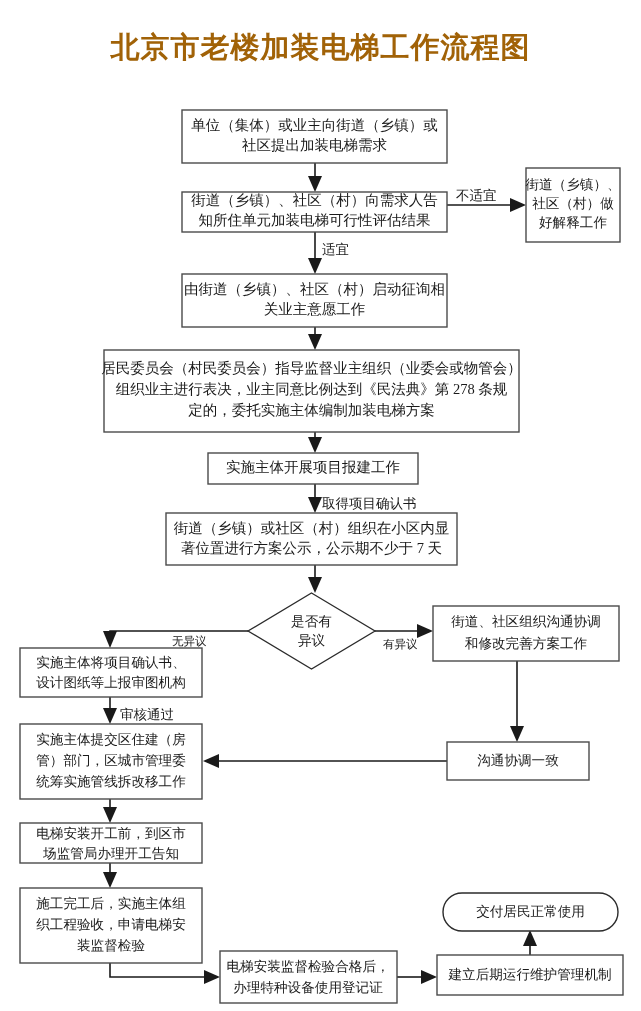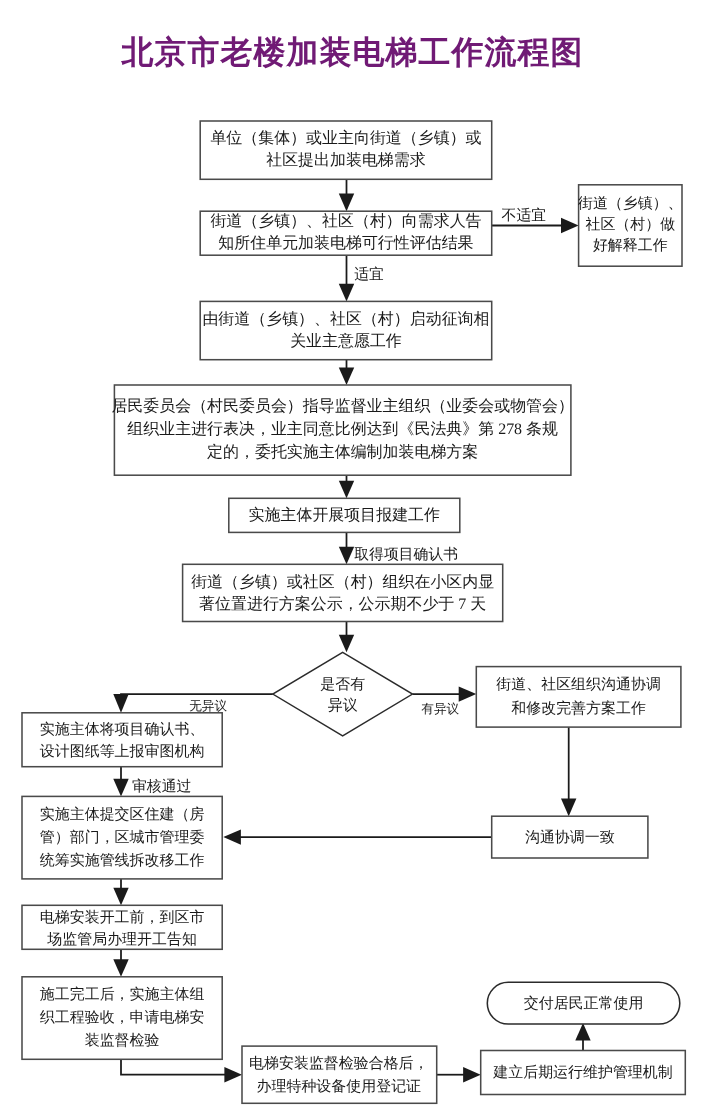--- a/index.html
+++ b/index.html
@@ -24,21 +24,21 @@
   .title {
     position: absolute;
     left: 0;
     top: 28px;
     width: 641px;
     text-align: center;
     font-family: "Liberation Serif", "DejaVu Serif", serif;
     font-weight: bold;
     font-size: 29px;
     letter-spacing: 1px;
-    color: #701a75;
+    color: #a16207;
   }
   svg { display: block; }
   .node-box {
     fill: #ffffff;
     stroke: #4a4a4a;
     stroke-width: 1.4;
   }
   .node-diamond {
     fill: #ffffff;
     stroke: #2b2b2b;

